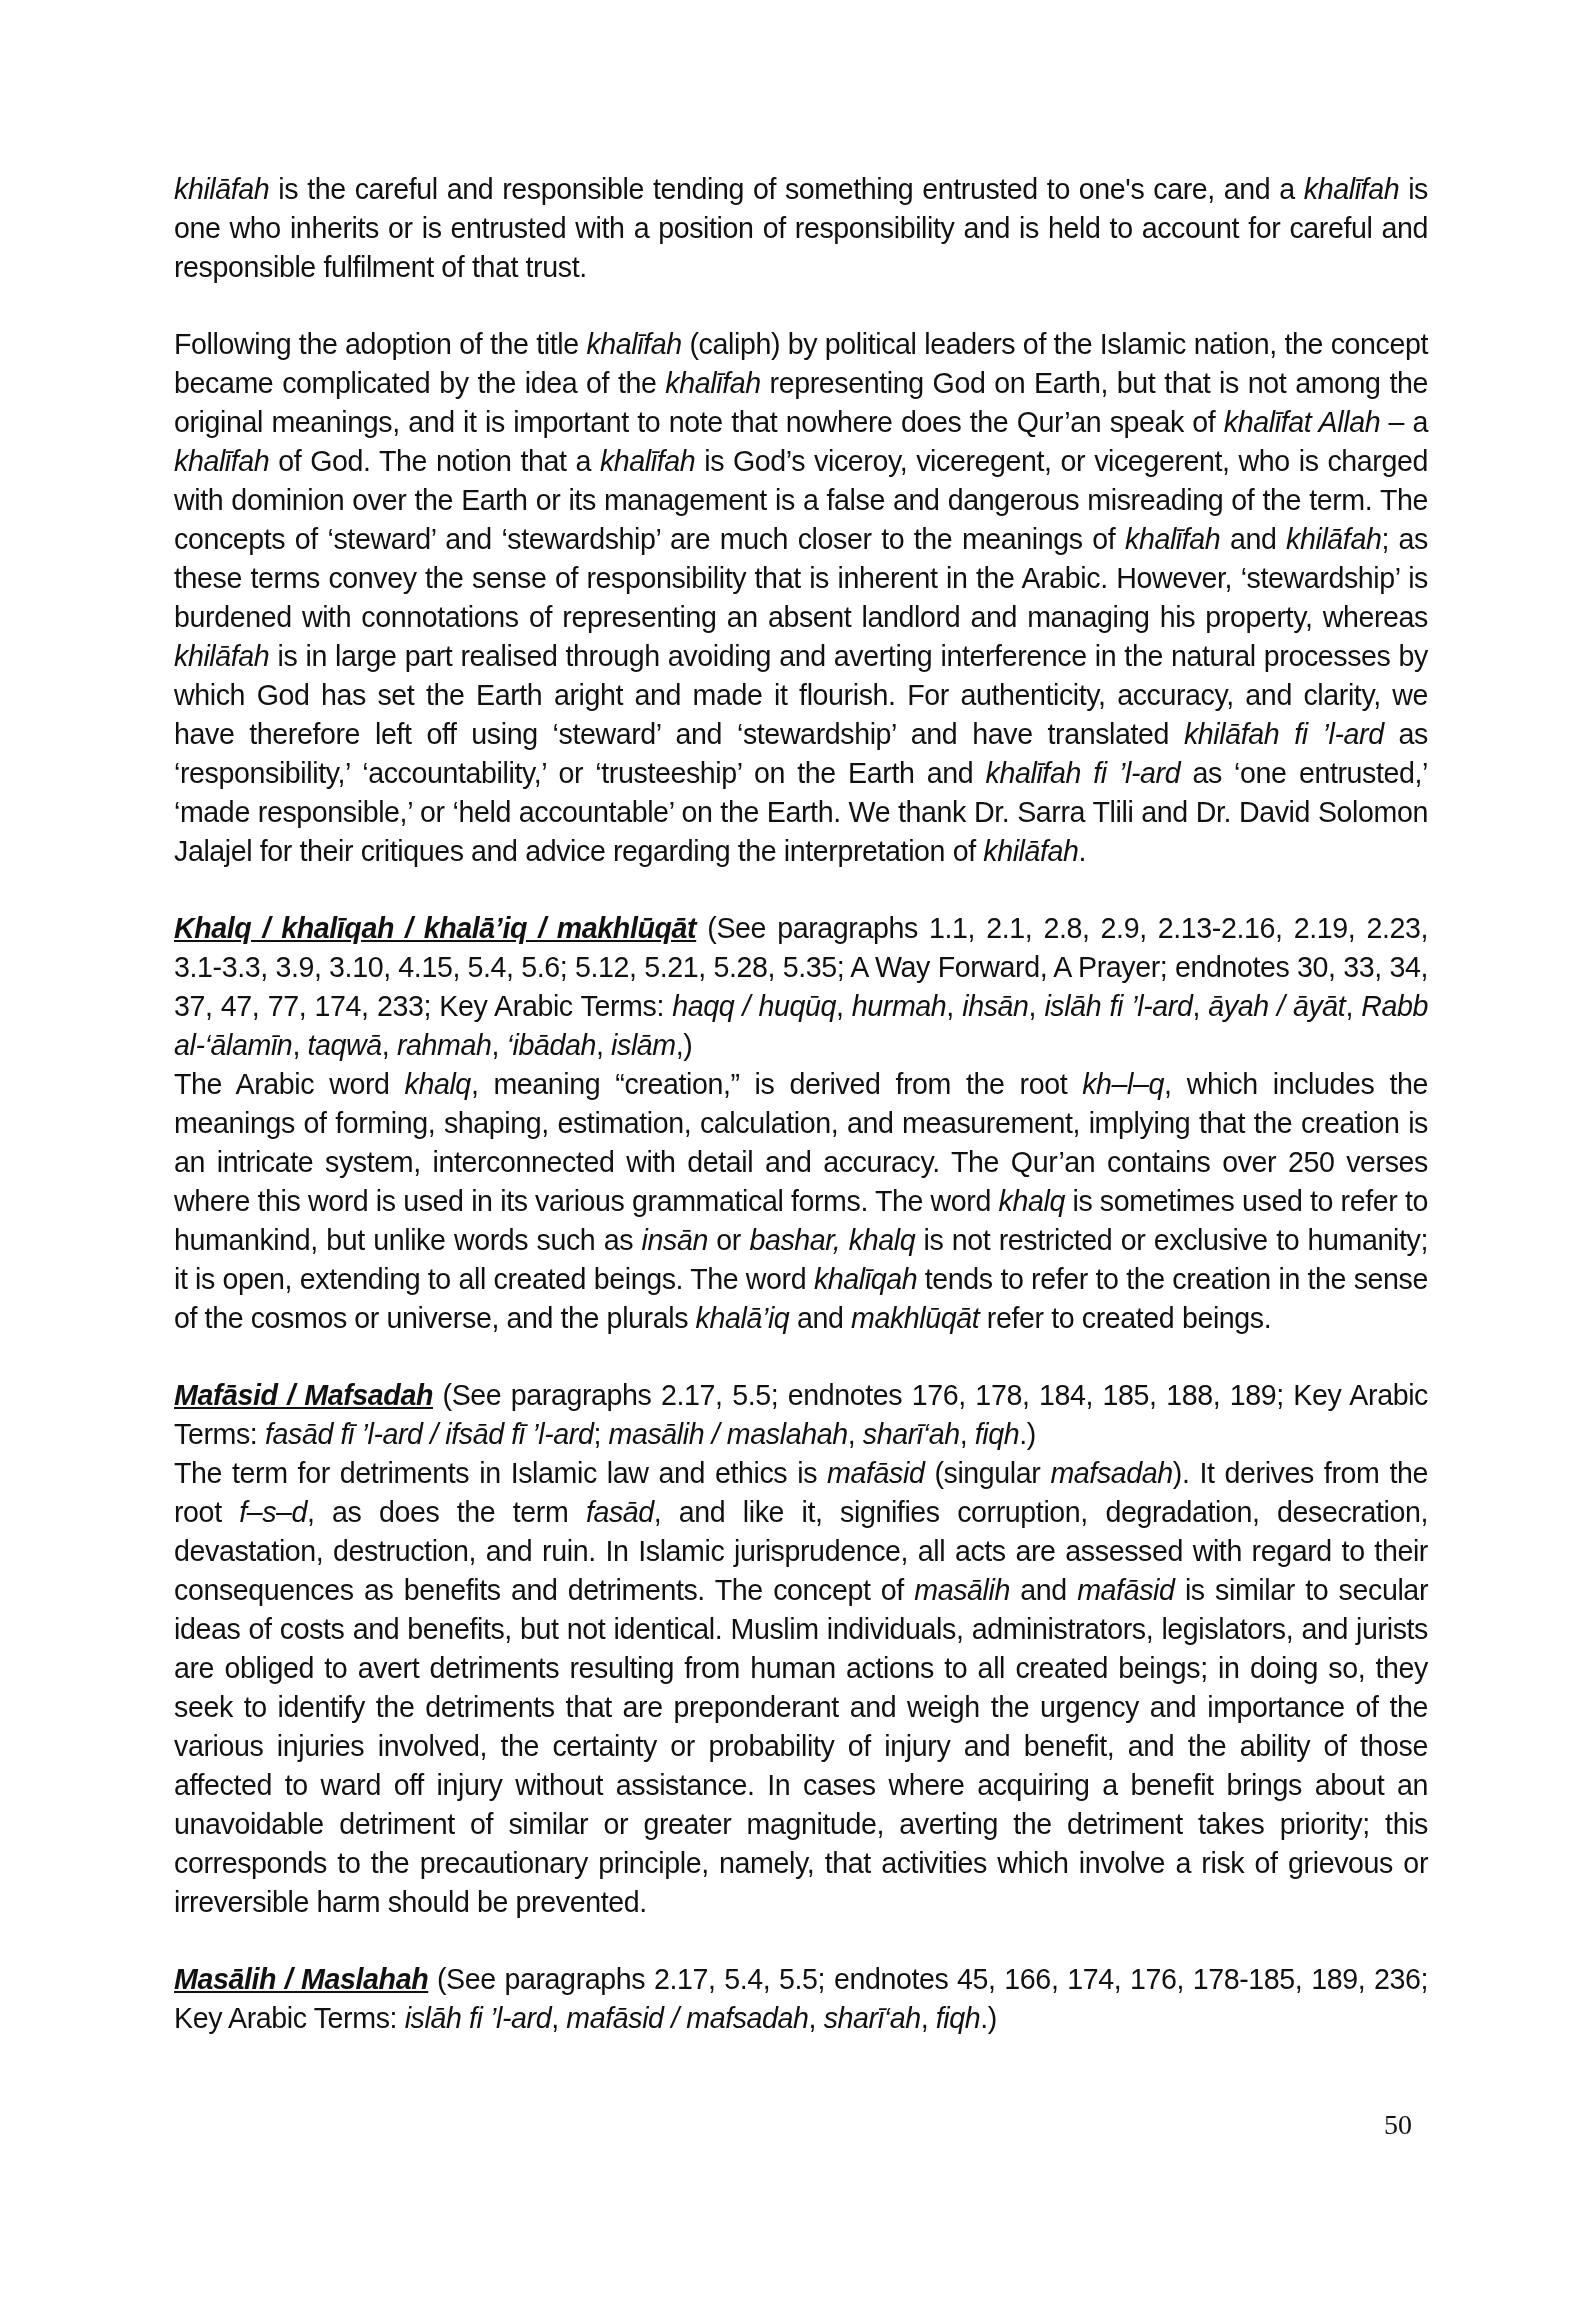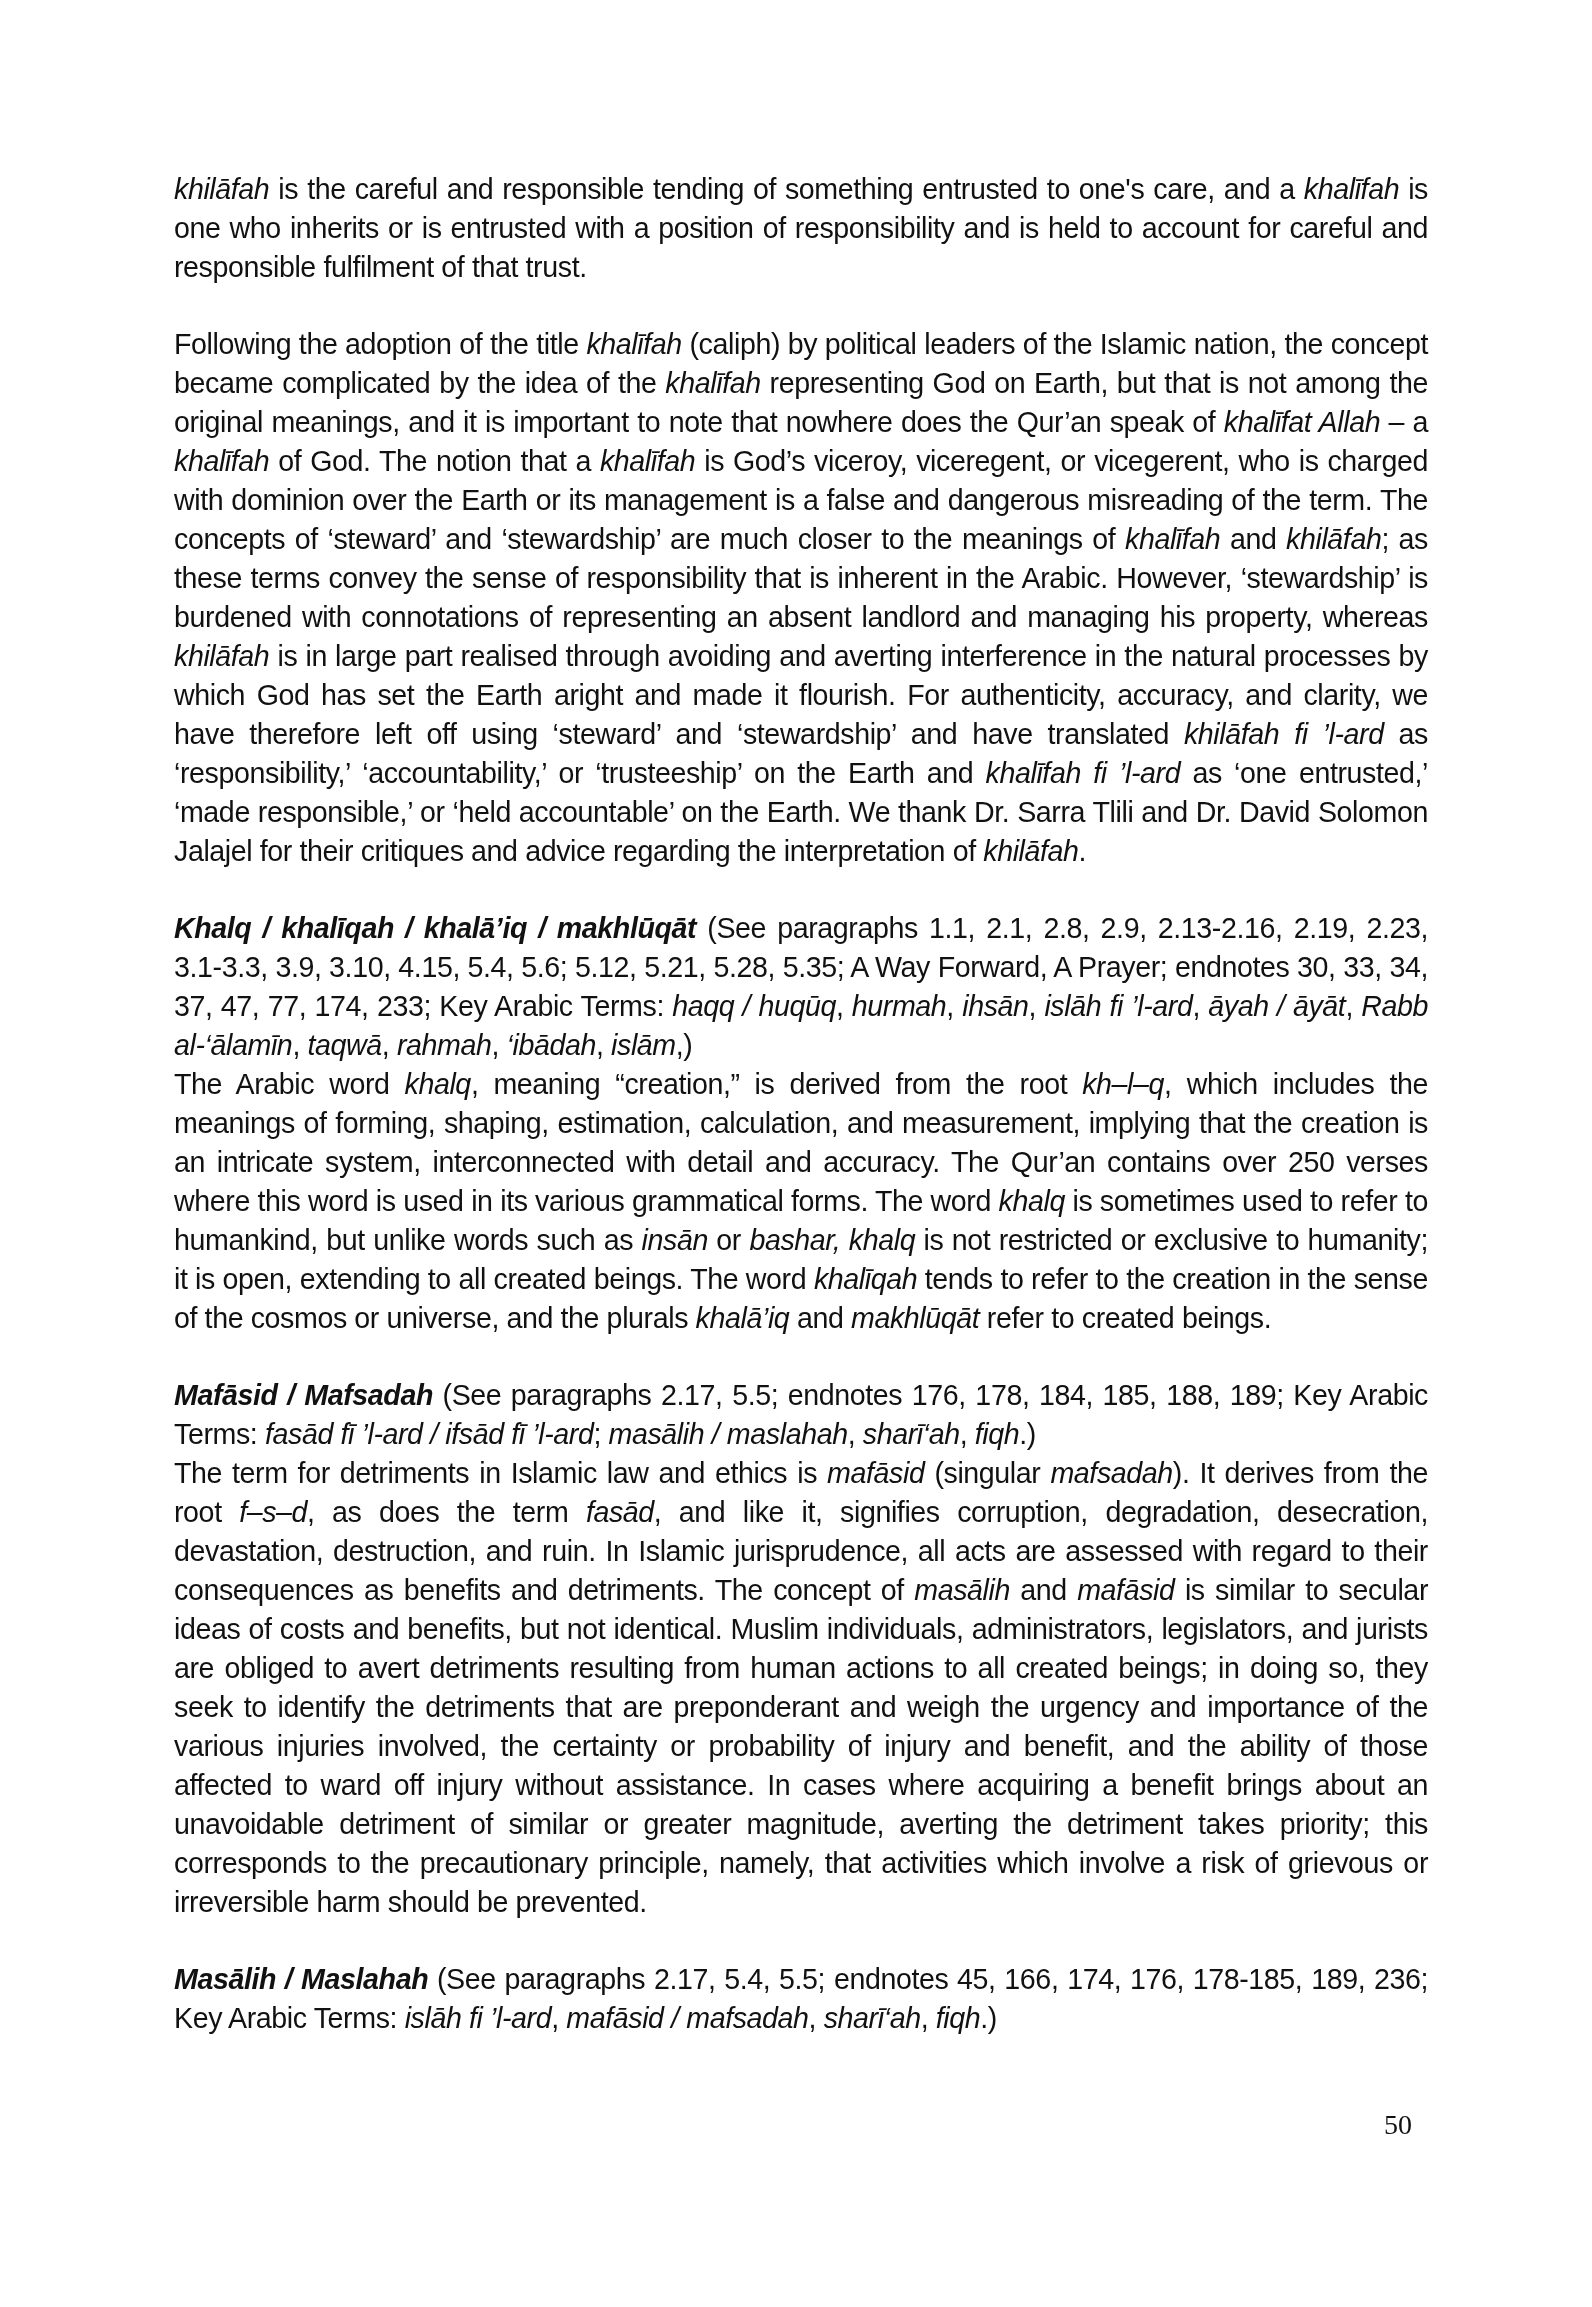--- a/index.html
+++ b/index.html
@@ -6,21 +6,21 @@
   body { width: 1593px; height: 2307px; position: relative; overflow: hidden; }
   .page {
     position: absolute; left: 174px; top: 170px; width: 1254px;
     font-family: "Liberation Sans Narrow", "Liberation Sans", sans-serif;
     font-size: 28.6px; line-height: 39px; color: #111111;
     letter-spacing: -0.4px;
   }
   .para { margin: 0; text-align: justify; text-align-last: left; }
   .gap { height: 38px; }
   i, .it { font-style: italic; }
-  .term { font-weight: bold; font-style: italic; }
+  .term { font-weight: bold; font-style: italic; text-decoration: underline; }
   .pnum {
     position: absolute; left: 1384px; top: 2109px;
     font-family: "Liberation Serif", serif; font-size: 28px; color: #111;
   }
 </style>
 </head>
 <body>
 
 <div class="page">
   <div id="sections">

